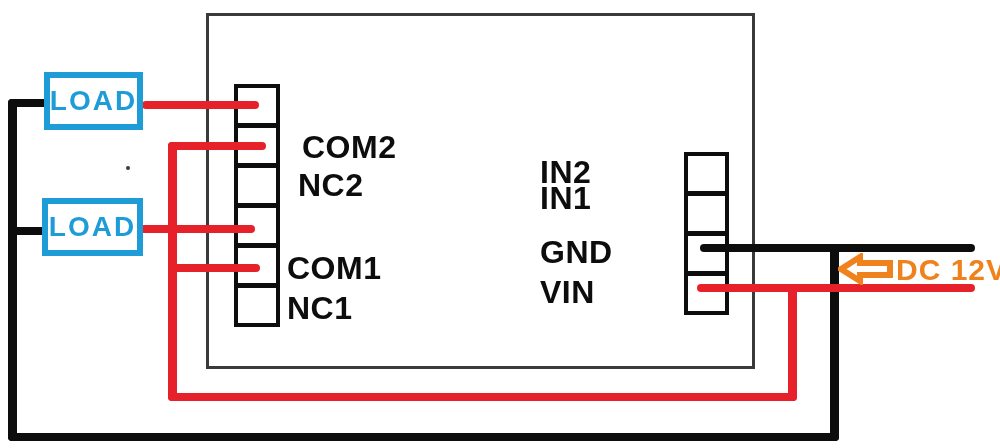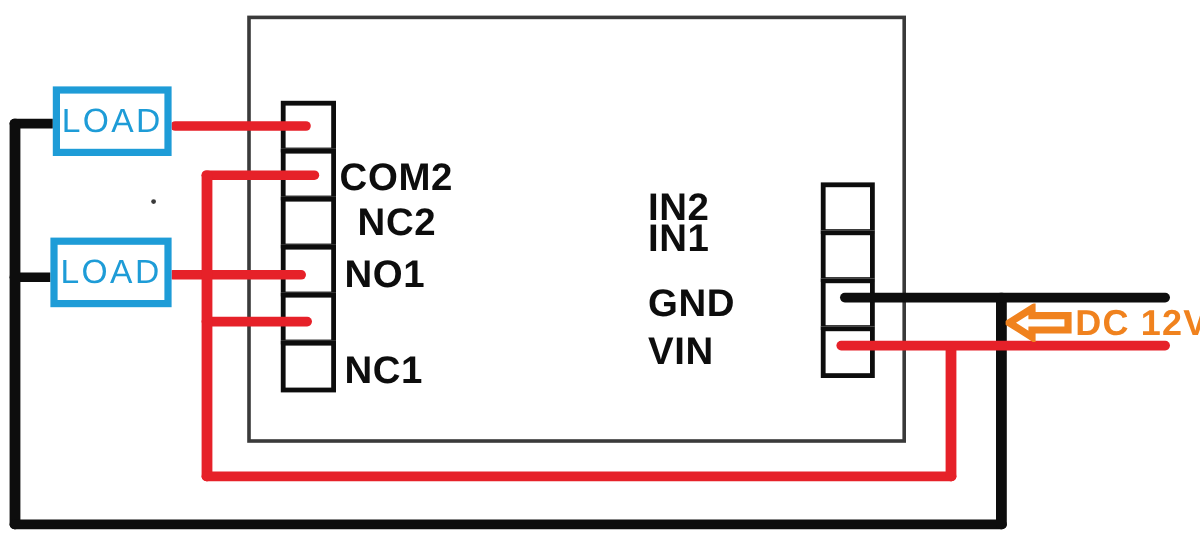--- a/index.html
+++ b/index.html
@@ -24,21 +24,21 @@
   .wire.red{background:var(--wire-red,#e62129);}
   
   .tlabel{
     position:absolute;font-weight:700;font-size:32px;line-height:36px;
     color:#0d0d0d;letter-spacing:0.5px;z-index:4;white-space:nowrap;
   }
   .tlabel.rside{left:540px;width:140px;}
   
   .load{
     position:absolute;border:6px solid var(--load-blue,#1e9cd7);background:#fff;
-    color:var(--load-blue,#1e9cd7);font-weight:400;font-size:28px;letter-spacing:2px;
+    color:var(--load-blue,#1e9cd7);font-weight:700;font-size:28px;letter-spacing:2px;
     display:flex;align-items:center;justify-content:center;
     box-sizing:border-box;z-index:4;
   }
   
   .dc-label{
     position:absolute;left:896px;top:253px;font-weight:700;font-size:30px;
     line-height:34px;color:var(--power-orange,#f0821e);letter-spacing:1px;z-index:4;white-space:nowrap;
   }
   .dc-arrow{position:absolute;left:838px;top:253px;z-index:4;color:var(--power-orange,#f0821e);}
   .speck{position:absolute;left:126px;top:166px;width:4px;height:4px;background:#3a3a3a;border-radius:50%;z-index:4;}
@@ -71,23 +71,23 @@
 
   <div class="wire red" style="left:142px;top:101px;width:117px;height:8px;"></div>
   <div class="wire red" style="left:140px;top:225px;width:115px;height:8px;"></div>
   <div class="wire red" style="left:168px;top:142px;width:98px;height:8px;"></div>
   <div class="wire red" style="left:168px;top:264px;width:92px;height:8px;"></div>
   <div class="wire red" style="left:168px;top:142px;width:9px;height:259px;"></div>
   <div class="wire red" style="left:168px;top:393px;width:629px;height:8px;"></div>
   <div class="wire red" style="left:788px;top:285px;width:9px;height:116px;"></div>
   <div class="wire red" style="left:697px;top:284px;width:278px;height:8px;"></div>
 
-  <div class="tlabel" style="left:283px;top:129px;">COM2</div>
+  <div class="tlabel" style="left:302px;top:129px;">COM2</div>
   <div class="tlabel" style="left:298px;top:167px;">NC2</div>
-  <div class="tlabel" style="left:287px;top:210px;">NO1</div>
+  <div class="tlabel" style="left:287px;top:250px;">COM1</div>
   <div class="tlabel" style="left:287px;top:290px;text-align:right;">NC1</div>
 
   <div class="tlabel rside" style="top:154px;">IN2</div>
   <div class="tlabel rside" style="top:180px;">IN1</div>
   <div class="tlabel rside" style="top:274px;">VIN</div>
   <div class="tlabel rside" style="top:234px;">GND</div>
 
   <div class="load" style="left:44px;top:72px;width:99px;height:58px;">
     <span>LOAD</span>
   </div>

